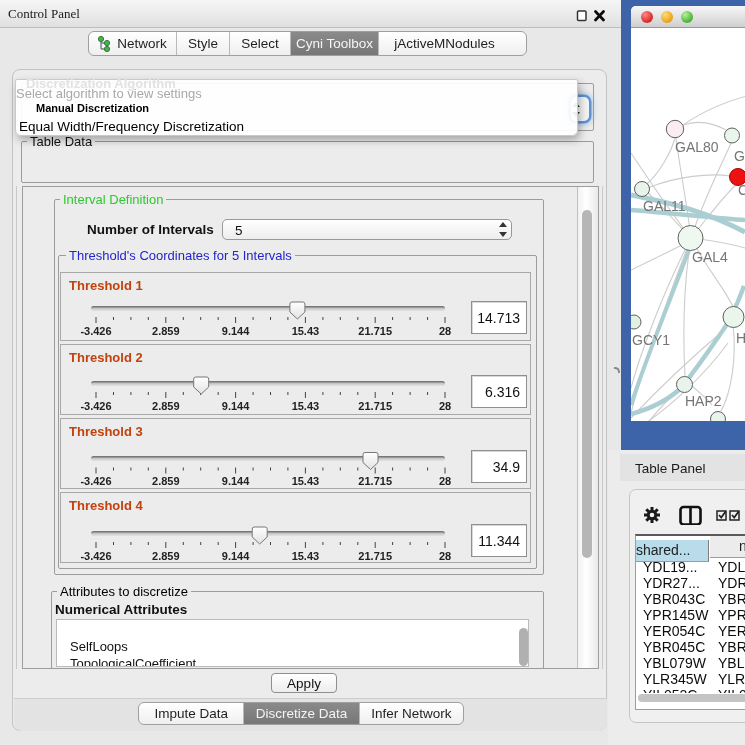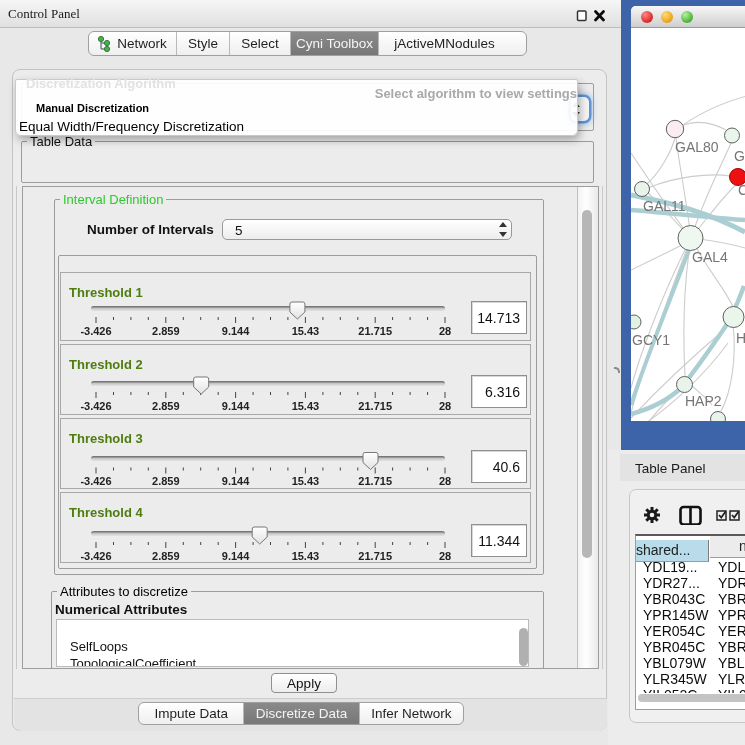--- a/index.html
+++ b/index.html
@@ -35,21 +35,21 @@
 .arr:after  { bottom:calc(50% - 7.5px); border-top:5.5px solid #333; }
 
 
 .track { position:absolute; left:30px; top:33px; width:354px; height:5px; border-radius:3px;
   background:linear-gradient(#848484,#c9c9c9 40%,#e3e3e3); border-top:1px solid #777; }
 .ticks { position:absolute; left:0; top:0; }
 .vfield { position:absolute; left:410px; top:28px; width:56px; height:33px; background:#fff;
   border:1px solid #8f8f8f; box-shadow:inset 1px 1px 0 #d8d8d8; font-size:14px; color:#111;
   text-align:right; padding:8px 6px 0 0; }
 .tbox { position:absolute; left:60px; width:471px; height:70px; border:1px solid #a8a8a8; background:#ececec; }
-.tbox .tlabel { position:absolute; left:8px; top:12px; font-size:13px; font-weight:bold; color:#4d7c0f; }
+.tbox .tlabel { position:absolute; left:8px; top:5px; font-size:13px; font-weight:bold; color:#c2410c; }
 .slabels { position:absolute; top:52px; left:0; width:100%; font-size:11px; font-weight:bold; color:#222; }
 .slabels span { position:absolute; transform:translateX(-50%); }
 
 
 #numlist { left:43px; top:549px; width:473px; height:48px; background:#fff; border:1px solid #bbb; font-size:13px; color:#111; overflow:hidden; }
 #numlist { padding-top:19px; } #numlist div { padding:1px 0 1px 13px; line-height:14.5px; }
 
 
 .btn { position:absolute; border:1px solid #8f8f8f; border-radius:4px; background:linear-gradient(#ffffff,#ededed);
   font-size:13.5px; color:#111; text-align:center; }
@@ -118,20 +118,21 @@
     <div class="groupbox" style="left:31px;top:12px;width:490px;height:376px"></div>
     <div class="grouptitle" style="left:37px;top:5px;color:#2ec82e">Interval Definition</div>
 
     <div class="abs" style="left:64px;top:35px;font-size:13.5px;font-weight:bold;color:#111">Number of Intervals</div>
     <div class="combo" style="left:199px;top:32px;width:290px;height:21px">
       <div class="ctext">5</div>
       <div class="arr"></div>
     </div>
 
     <div class="groupbox" style="left:35px;top:68px;width:479px;height:314px"></div>
+    <div class="grouptitle" style="left:43px;top:61px;color:#2424cc">Threshold's Coordinates for 5 Intervals</div>
   </div>
 
   <div class="groupbox" style="left:38px;top:521px;width:493px;height:78px"></div>
   <div class="grouptitle" style="left:44px;top:514px;color:#000000">Attributes to discretize</div>
   <div class="abs" style="left:42px;top:532px;font-size:13.5px;font-weight:bold;color:#111">Numerical Attributes</div>
 
   <div class="abs" id="numlist">
     <div>SelfLoops</div>
     <div>TopologicalCoefficient</div>
     <div>BetweennessCentrality</div>
@@ -263,21 +264,21 @@
         </defs>
     </svg>
     <div class="slabels" style="top:56.5px">
         <span style="left:35px">-3.426</span>
         <span style="left:104.8px">2.859</span>
         <span style="left:174.6px">9.144</span>
         <span style="left:244.4px">15.43</span>
         <span style="left:314.2px">21.715</span>
         <span style="left:384px">28</span>
       </div>
-    <div class="vfield" style="top:31.15px">40.6</div>
+    <div class="vfield" style="top:31.15px">34.9</div>
   </div>
     <div class="tbox" style="top:491.5px;height:71px">
     <div class="tlabel">Threshold 4</div>
     <div class="track" style="top:38px"></div>
     <svg class="ticks" width="471" height="75" viewBox="0 0 471 75" preserveAspectRatio="none">
         <path d="M35.0 49 V55" stroke="#444" stroke-width="1"></path>
         <path d="M52.5 49 V52" stroke="#444" stroke-width="1"></path>
         <path d="M69.9 49 V52" stroke="#444" stroke-width="1"></path>
         <path d="M87.3 49 V52" stroke="#444" stroke-width="1"></path>
         <path d="M104.8 49 V55" stroke="#444" stroke-width="1"></path>
@@ -318,21 +319,21 @@
   </div>
 
 <div class="abs seg-wrap" style="left:138px;top:702px;width:326px;height:23px">
   <div class="seg" style="width:106px">Impute Data</div>
   <div class="seg dark" style="width:116px">Discretize Data</div>
   <div class="seg" style="width:104px">Infer Network</div>
 </div>
 
 <div class="abs" id="popup">
   <div class="abs" style="left:10px;top:-4px;font-size:13px;font-weight:bold;color:#e2e2e2">Discretization Algorithm</div>
-  <div class="abs" style="left:0;top:6px;width:100%;text-align:right;font-size:13px;font-weight:bold;color:#a9a9a9">Select algorithm to view settings</div>
+  <div class="abs" style="left:0;top:6px;width:100%;text-align:left;font-size:13px;font-weight:normal;color:#a9a9a9">Select algorithm to view settings</div>
   <div class="abs" style="left:20px;top:22px;font-size:11px;font-weight:bold;color:#000">Manual Discretization</div>
   <div class="abs" style="left:3px;top:39px;font-size:13.5px;color:#000">Equal Width/Frequency Discretization</div>
 </div>
 
 <div class="abs" style="left:614px;top:367px;width:6px;height:6px;border-top:2px solid #8a8a8a;border-right:2px solid #8a8a8a;border-radius:0 5px 0 0"></div>
 
 <div class="abs" id="bluepane"></div>
 <div class="abs" id="macwin">
   <div class="abs" id="macbar">
     <div class="light" style="left:10px;background:radial-gradient(circle at 35% 30%,#f88,#dd3333 60%,#b11)"></div>

